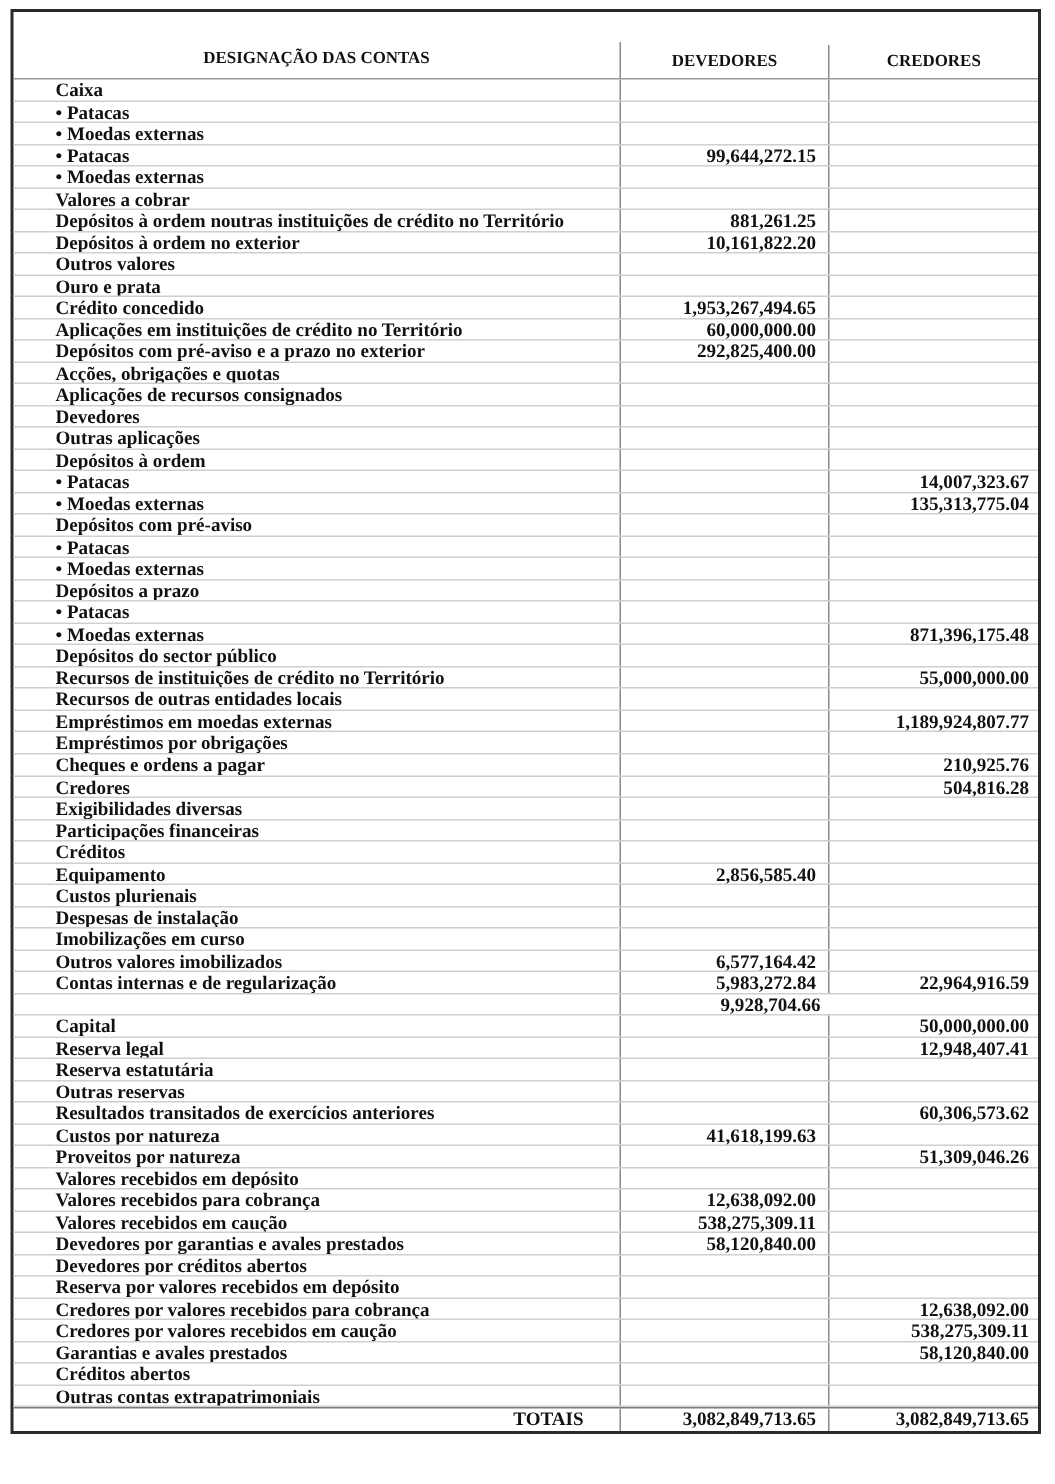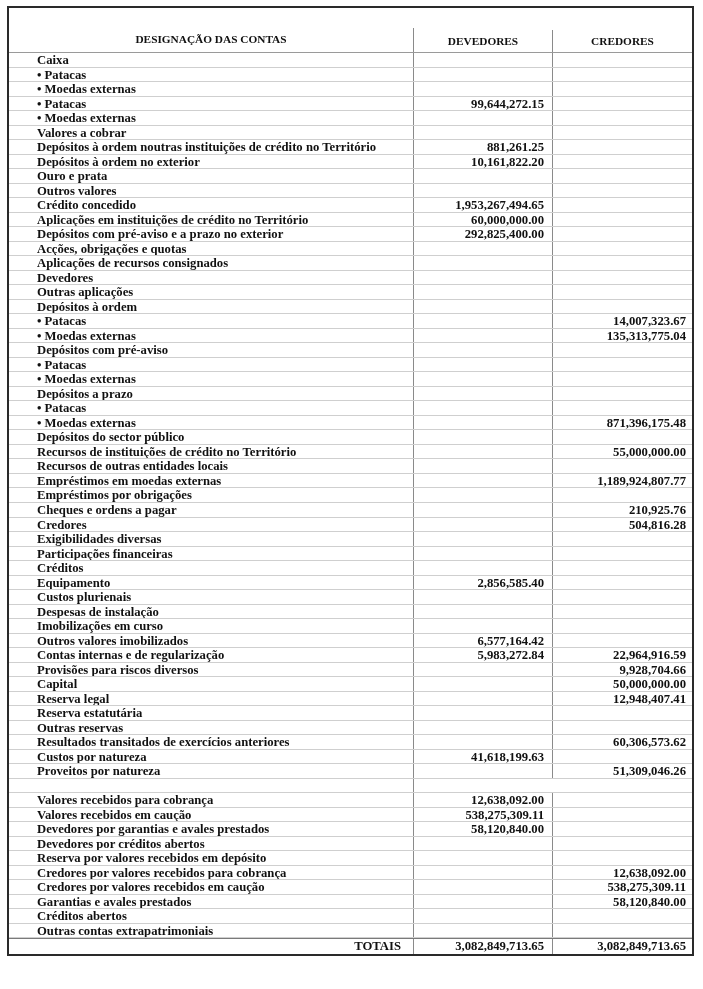--- a/index.html
+++ b/index.html
@@ -52,21 +52,21 @@
     .c3 { text-align: right; padding-right: 6px; }
     .totals {
       display: grid;
       grid-template-columns: 405px 139px 1fr;
       height: 16px;
       box-sizing: border-box;
       border-top: 1px solid #7a7a7a;
       font-size: 12.7px;
       line-height: 15px;
     }
-    .totals .t1 { text-align: right; padding-right: 12px; border-right: 1px solid #8a8a8a; }
+    .totals .t1 { text-align: right; padding-right: 24px; border-right: 1px solid #8a8a8a; }
     .totals .t2 { text-align: right; padding-right: 8px; border-right: 1px solid #8a8a8a; }
     .totals .t3 { text-align: right; padding-right: 6px; }
   </style>
 </head>
 <body>
 
 <div class="sheet">
   <div class="hdr">
     <div class="h-acc">DESIGNAÇÃO DAS CONTAS</div>
     <div class="h-dev">DEVEDORES</div>
@@ -107,26 +107,26 @@
       <div class="c1">Depósitos à ordem noutras instituições de crédito no Território</div>
       <div class="c2">881,261.25</div>
       <div class="c3"></div>
     </div>
   <div class="row">
       <div class="c1">Depósitos à ordem no exterior</div>
       <div class="c2">10,161,822.20</div>
       <div class="c3"></div>
     </div>
   <div class="row">
+      <div class="c1">Outros valores</div>
+      <div class="c2"></div>
+      <div class="c3"></div>
+    </div>
+  <div class="row">
       <div class="c1">Ouro e prata</div>
-      <div class="c2"></div>
-      <div class="c3"></div>
-    </div>
-  <div class="row">
-      <div class="c1">Outros valores</div>
       <div class="c2"></div>
       <div class="c3"></div>
     </div>
   <div class="row">
       <div class="c1">Crédito concedido</div>
       <div class="c2">1,953,267,494.65</div>
       <div class="c3"></div>
     </div>
   <div class="row">
       <div class="c1">Aplicações em instituições de crédito no Território</div>
@@ -277,21 +277,20 @@
       <div class="c1">Outros valores imobilizados</div>
       <div class="c2">6,577,164.42</div>
       <div class="c3"></div>
     </div>
   <div class="row">
       <div class="c1">Contas internas e de regularização</div>
       <div class="c2">5,983,272.84</div>
       <div class="c3">22,964,916.59</div>
     </div>
   <div class="row">
-      <div class="c1">Provisões para riscos diversos</div>
       <div class="c2"></div>
       <div class="c3">9,928,704.66</div>
     </div>
   <div class="row">
       <div class="c1">Capital</div>
       <div class="c2"></div>
       <div class="c3">50,000,000.00</div>
     </div>
   <div class="row">
       <div class="c1">Reserva legal</div>
@@ -317,20 +316,21 @@
       <div class="c1">Custos por natureza</div>
       <div class="c2">41,618,199.63</div>
       <div class="c3"></div>
     </div>
   <div class="row">
       <div class="c1">Proveitos por natureza</div>
       <div class="c2"></div>
       <div class="c3">51,309,046.26</div>
     </div>
   <div class="row">
+      <div class="c1">Valores recebidos em depósito</div>
       <div class="c2"></div>
       <div class="c3"></div>
     </div>
   <div class="row">
       <div class="c1">Valores recebidos para cobrança</div>
       <div class="c2">12,638,092.00</div>
       <div class="c3"></div>
     </div>
   <div class="row">
       <div class="c1">Valores recebidos em caução</div>

